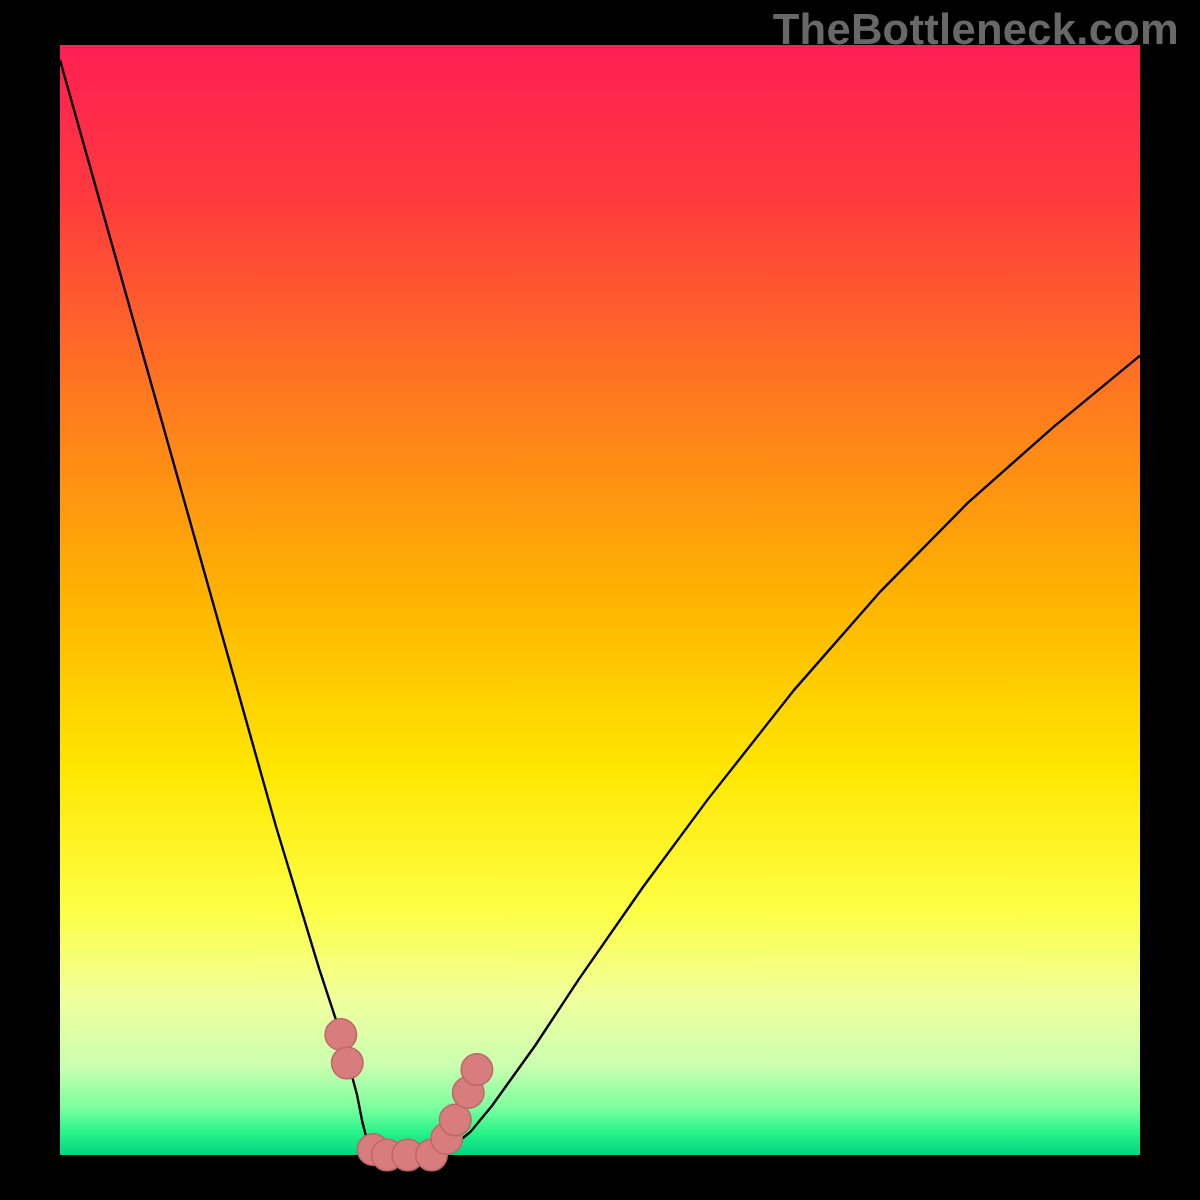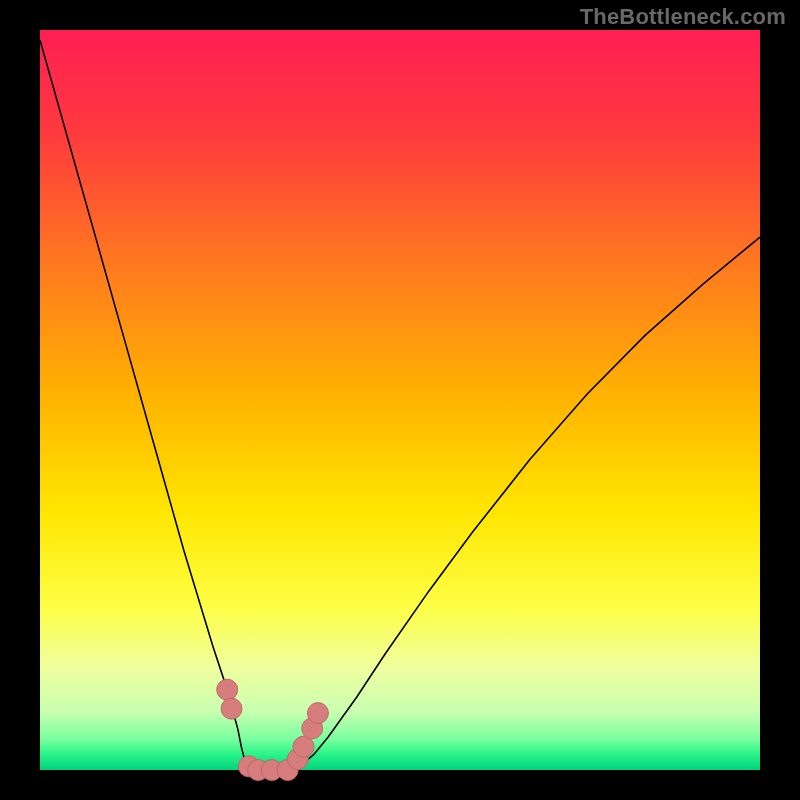--- a/index.html
+++ b/index.html
@@ -14,21 +14,21 @@
     width: 800px;
     height: 800px;
     background: #000;
     position: relative;
   }
   .watermark {
     position: absolute;
     top: 4px;
     right: 14px;
     color: #686868;
-    font-size: 22px;
+    font-size: 29px;
     font-weight: 600;
     letter-spacing: 0.2px;
     z-index: 10;
   }
   svg.plot {
     position: absolute;
     top: 0;
     left: 0;
   }
 </style>

